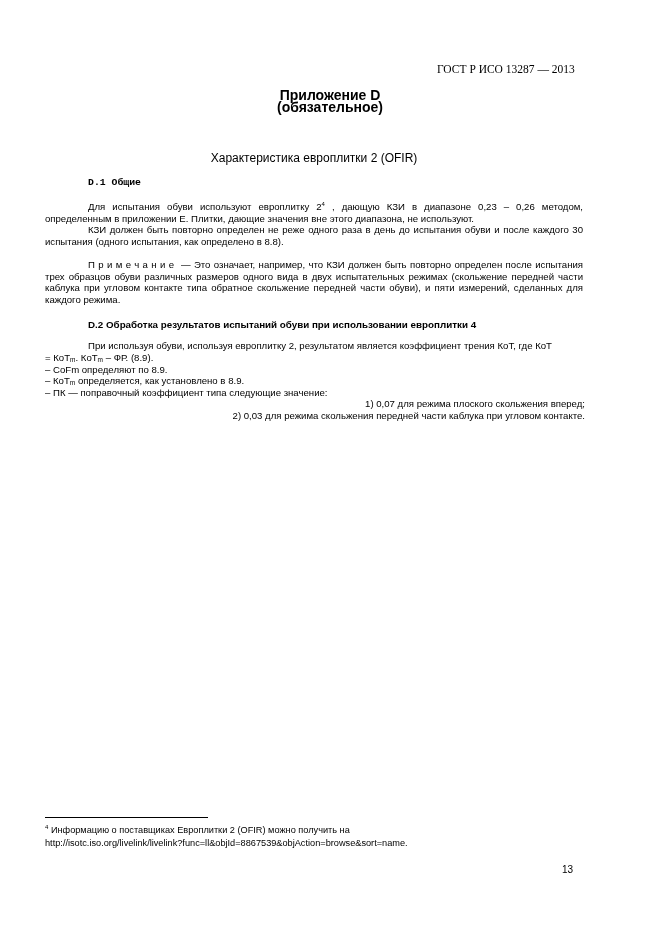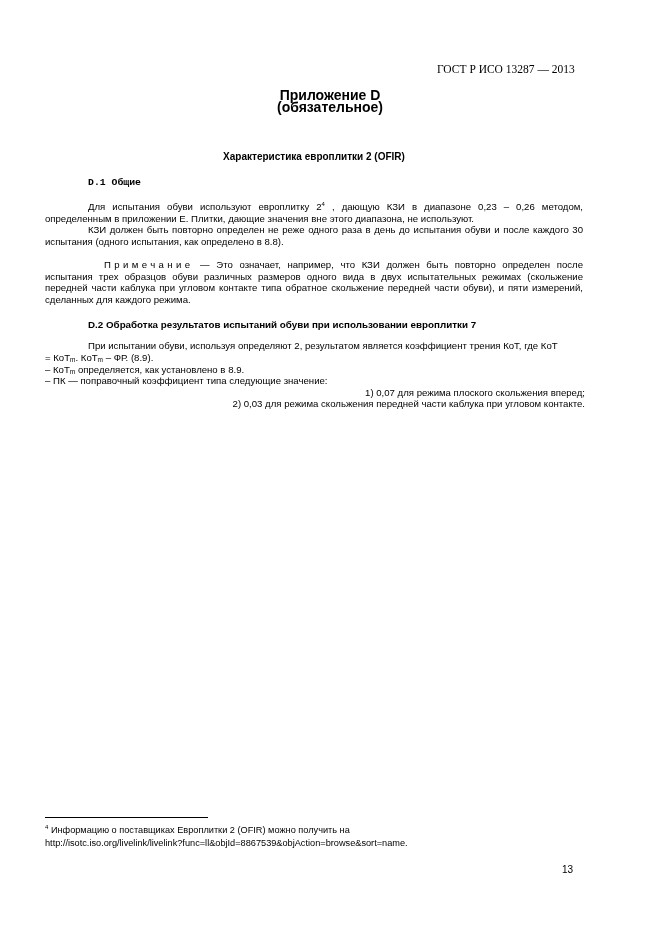--- a/index.html
+++ b/index.html
@@ -1,25 +1,25 @@
 <!DOCTYPE html>
 <html><head>
 <meta charset="utf-8">
 <style>
   html, body { margin: 0; padding: 0; background: #ffffff; }
   body { width: 661px; height: 935px; position: relative; overflow: hidden;
          font-family: "Liberation Sans", sans-serif; color: #000; font-size: 9.6px; }
   .abs { position: absolute; }
   .doc-code { left: 437px; top: 63px; font-size: 11.5px; font-family: Liberation Serif, serif; }
   .appendix { left: 230px; width: 200px; text-align: center; font-weight: bold; font-size: 14px; line-height: 12px; }
-  .title { left: 45px; width: 538px; top: 151px; text-align: center; font-weight: bold; font-size: 10px; }
+  .title { left: 45px; width: 538px; top: 151px; text-align: center; font-weight: normal; font-size: 12px; }
   .heading { left: 88px; font-weight: bold; font-size: 9.8px; }
   .para { left: 45px; width: 538px; line-height: 11.6px; text-align: justify; text-indent: 43px; }
   .para p { margin: 0; }
-  .spaced { letter-spacing: 3.4px; margin-left: 16px; }
+  .spaced { letter-spacing: 3.4px; }
   sup { font-size: 6px; vertical-align: 4px; line-height: 0; }
   sub { font-size: 6.5px; vertical-align: -1px; line-height: 0; }
   .list { left: 45px; width: 540px; line-height: 11.6px; }
   .list div { white-space: nowrap; }
   .list .ind { padding-left: 43px; text-align: right; }
   .fn-rule { left: 45px; top: 817px; width: 163px; height: 0; border-top: 1.5px solid #000; }
   .footnote { left: 45px; top: 824px; font-size: 9.2px; line-height: 12.5px; }
   .page-num { left: 562px; top: 864px; font-size: 10px; }
 </style>
 </head>
@@ -36,28 +36,29 @@
 
 <div class="abs para" style="top:201px;">
   <p><span>Для испытания обуви используют европлитку 2</span><sup>4</sup><span> , дающую КЗИ в диапазоне 0,23 – 0,26 методом, определенным в приложении Е. Плитки, дающие значения вне этого диапазона, не используют.</span></p>
   <p>КЗИ должен быть повторно определен не реже одного раза в день до испытания обуви и после каждого 30 испытания (одного испытания, как определено в 8.8).</p>
 </div>
 
 <div class="abs para" style="top:259px;">
   <p><span class="spaced">Примечание</span><span> — Это означает, например, что КЗИ должен быть повторно определен после испытания трех образцов обуви различных размеров одного вида в двух испытательных режимах (скольжение передней части каблука при угловом контакте типа обратное скольжение передней части обуви), и пяти измерений, сделанных для каждого режима.</span></p>
 </div>
 
-<div class="abs heading" style="top:319px;">D.2 Обработка результатов испытаний обуви при использовании европлитки 7</div>
+<div class="abs heading" style="top:319px;">D.2 Обработка результатов испытаний обуви при использовании европлитки 4</div>
 
 <div class="abs para" style="top:340px;">
-  <p>При испытании обуви, используя определяют 2, результатом является  коэффициент трения КоТ, где КоТ</p>
+  <p>При используя обуви, используя европлитку 2, результатом является  коэффициент трения КоТ, где КоТ</p>
 </div>
 
 <div class="abs list" style="top:352px;">
   <div><span>= КоТ</span><sub>m</sub><span>. КоТ</span><sub>m</sub><span> – ФР. (8.9).</span></div>
+  <div>– CoFm определяют по 8.9.</div>
   <div><span>– КоТ</span><sub>m</sub><span> определяется, как установлено в 8.9.</span></div>
   <div>– ПК — поправочный коэффициент типа следующие значение:</div>
   <div class="ind">1) 0,07 для режима плоского скольжения вперед;</div>
   <div class="ind">2) 0,03 для режима скольжения передней  части каблука при угловом контакте.</div>
 </div>
 
 <div class="abs fn-rule"></div>
 <div class="abs footnote">
   <div><sup>4</sup><span> Информацию о поставщиках Европлитки 2 (OFIR) можно получить  на</span></div>
   <div>http://isotc.iso.org/livelink/livelink?func=ll&amp;objId=8867539&amp;objAction=browse&amp;sort=name.</div>

